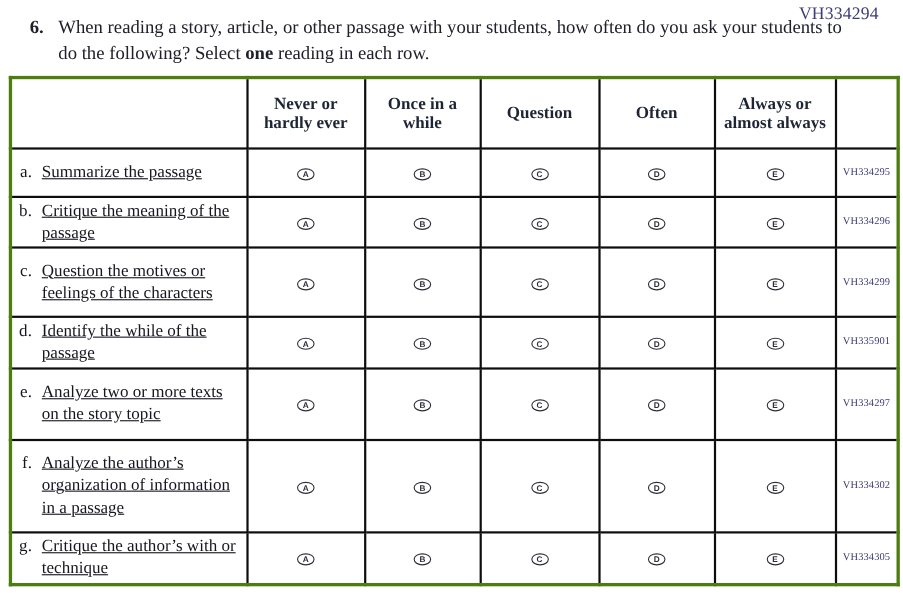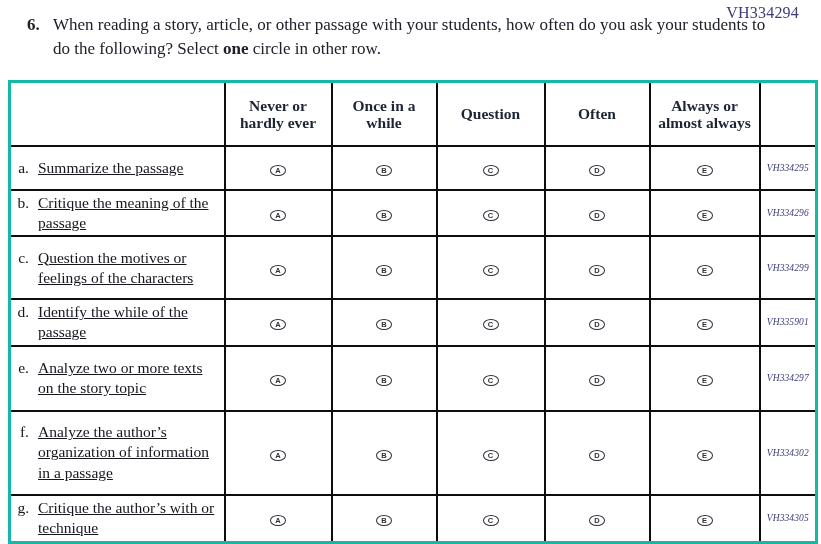--- a/index.html
+++ b/index.html
@@ -41,22 +41,22 @@
   }
   .q-text .bold-word {
     font-weight: bold;
   }
 
   
   table.survey {
     border-collapse: collapse;
     table-layout: fixed;
     width: 807px;
-    margin: 18px 0 0 8px;
-    border: 3px solid #14b8a6;
+    margin: 7px 0 0 8px;
+    border: 3px solid #4d7c0f;
   }
   table.survey th,
   table.survey td {
     border: 2px solid #0d0d0d;
     overflow: hidden;
   }
   thead th {
     border-bottom: 6px double #0d0d0d;
     font-size: 15.5px;
     font-weight: bold;
@@ -114,38 +114,37 @@
     box-sizing: border-box;
   }
 
   td.code-cell {
     text-align: center;
     vertical-align: middle;
     font-size: 9.5px;
     letter-spacing: 0.1px;
     color: #3c3c7a;
     padding: 0 1px;
-    font-style: italic;
   }
 
   tr.rh-2 { height: 44px; }
   tr.rh-2b { height: 45px; }
   tr.rh-3 { height: 63px; }
   tr.rh-3b { height: 65px; }
   tr.rh-4 { height: 84px; }
   tr.rh-2c { height: 48px; }
 </style>
 </head>
 <body>
 
 <div class="page-code-top">VH334294</div>
 
 <div class="question">
   <div class="q-num">6.</div>
-  <div class="q-text"><span>When reading a story, article, or other passage with your students, how often do you ask your students to do the following? Select </span><span class="bold-word">one</span><span> circle in other row.</span></div>
+  <div class="q-text"><span>When reading a story, article, or other passage with your students, how often do you ask your students to do the following? Select </span><span class="bold-word">one</span><span> reading in each row.</span></div>
 </div>
 
 <table class="survey">
   <colgroup>
     <col class="c-label">
       <col class="c-opt1">
       <col class="c-opt2">
       <col class="c-opt3">
       <col class="c-opt4">
       <col class="c-opt5">

